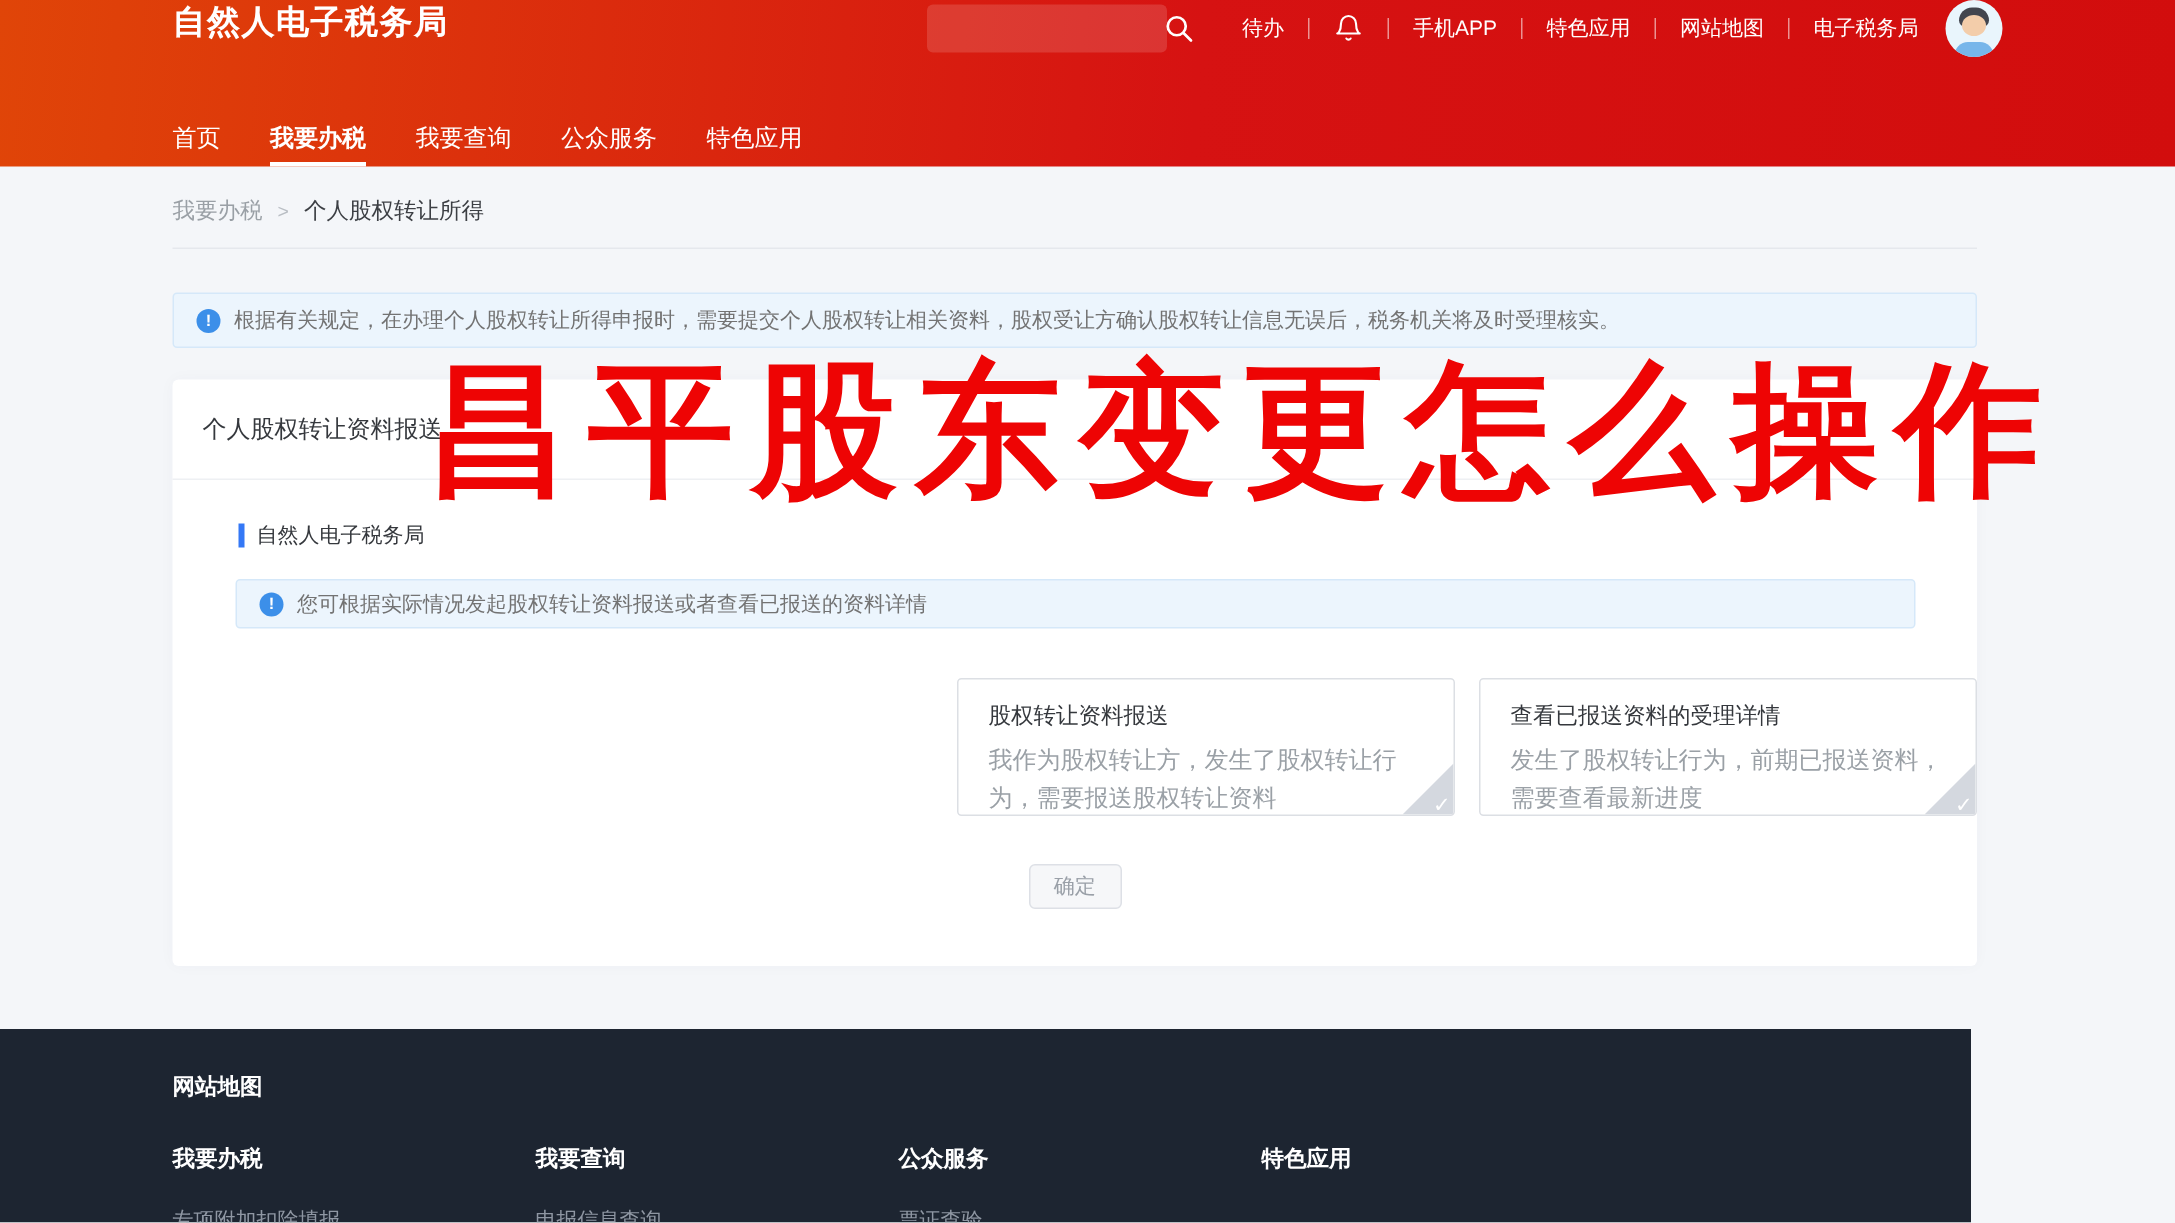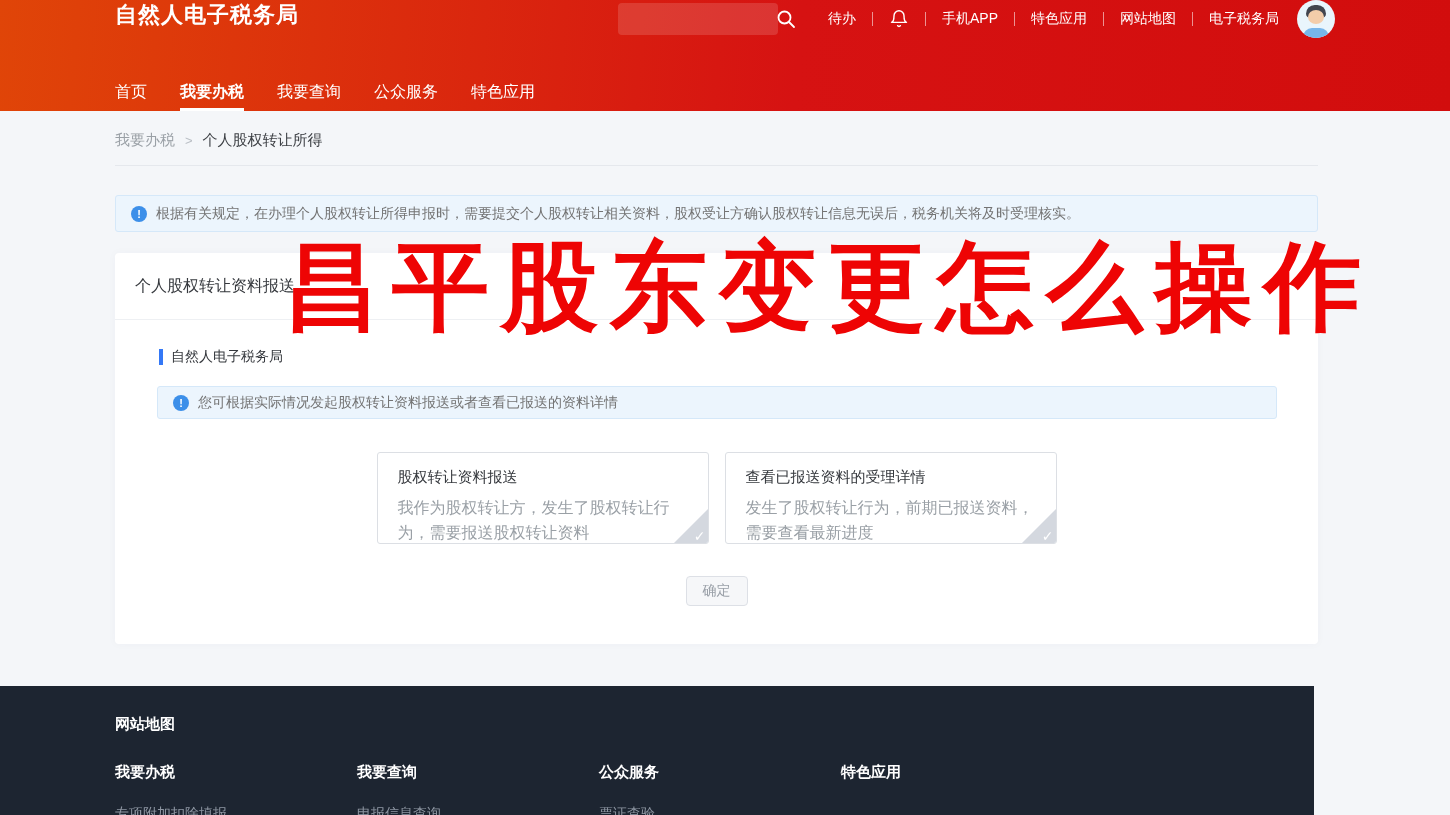--- a/index.html
+++ b/index.html
@@ -116,21 +116,21 @@
   .section-label {
     margin:28px 0 0 44px;
     display:flex; align-items:center;
   }
   .blue-bar { width:4px; height:16px; background:#3478f6; margin-right:8px; }
   .section-label-text { font-size:14px; color:#35383d; }
   .notice-inner { width:1120px; height:33px; margin:20px 0 0 42px; }
 
   .options-row {
     margin-top:33px;
-    display:flex; justify-content:center; gap:16px;
+    display:flex; justify-content:flex-end; gap:16px;
   }
   .option-card {
     width:332px; height:92px;
     background:#fff;
     border:1px solid #dcdfe4;
     border-radius:3px;
     padding:15px 20px;
     position:relative; overflow:hidden;
     cursor:pointer;
   }

